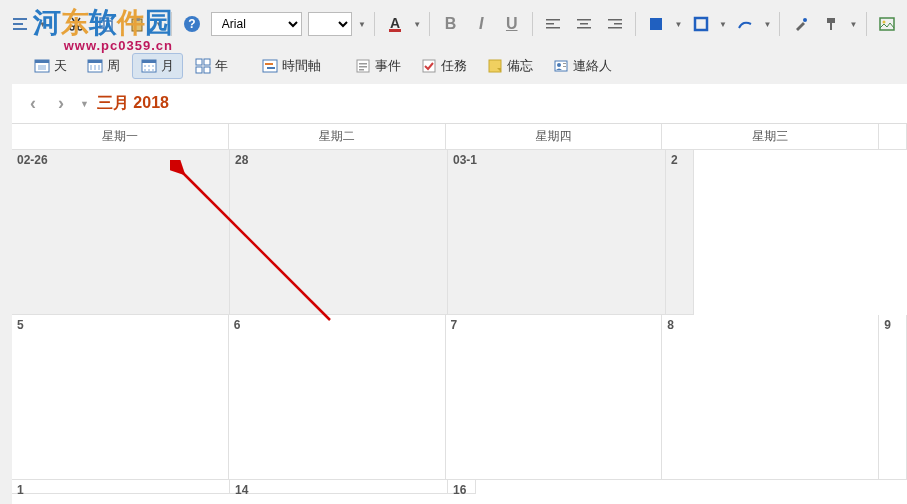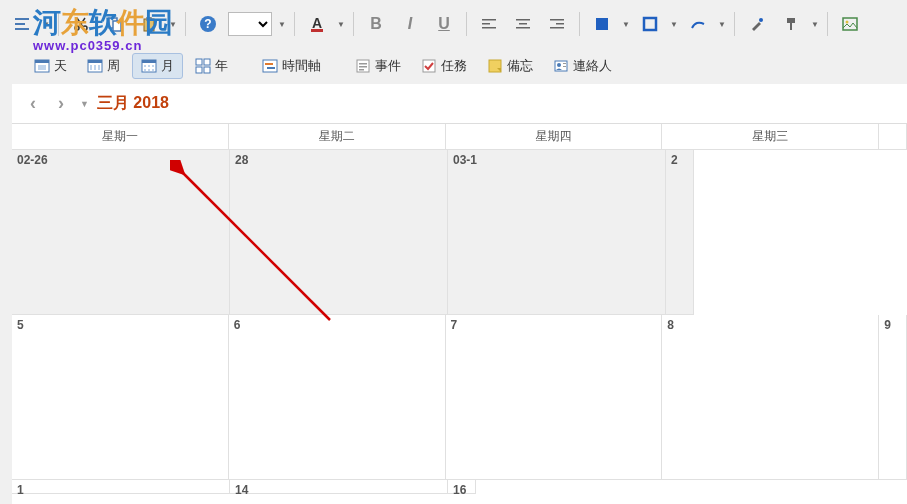--- a/index.html
+++ b/index.html
@@ -32,21 +32,21 @@
 .row { display: flex; height: 165px; }
 .cell { border-right: 1px solid #e0e0e0; border-bottom: 1px solid #e0e0e0; font-size: 12px; color: #555; padding: 3px 5px; }
 .cell.dim { background: #f0f0f0; }
 .row.short { height: 14px; }
 
 
 .wm { position: absolute; top: 4px; left: 6px; z-index: 10; pointer-events: none; margin-left: 27px; }
 .wm-main { font-size: 28px; font-weight: bold; }
 .wm-main .c1 { color: #2a7bc5; }
 .wm-main .c2 { color: #e7a23a; }
-.wm-sub { font-size: 13px; color: #6d28d9; font-weight: bold; letter-spacing: 1px; margin-top: -4px; }
+.wm-sub { font-size: 13px; color: #be185d; font-weight: bold; letter-spacing: 1px; margin-top: -4px; text-align: right; }
 
 
 .arrow { position: absolute; top: 160px; left: 170px; z-index: 5; pointer-events: none; }
 </style>
 </head>
 <body>
 
 <div class="wm">
   <div class="wm-main">
     <span class="c1">河</span><span class="c2">东</span><span class="c1">软</span><span class="c2">件</span><span class="c1">园</span>
@@ -82,20 +82,23 @@
       </svg>
   </div>
   <span class="dd">▼</span>
   <div class="sep"></div>
   <div class="icobtn">
     <svg width="18" height="18" viewBox="0 0 18 18">
         <circle cx="9" cy="9" r="8" fill="#3a7bc8"></circle>
         <text x="9" y="13" text-anchor="middle" fill="#fff" font-size="12" font-weight="bold">?</text>
       </svg>
   </div>
+  <select class="font-sel">
+    <option>Arial</option>
+  </select>
   <select class="size-sel">
     <option>9</option>
   </select>
   <span class="dd">▼</span>
   <div class="sep"></div>
   <div class="icobtn">
     <svg width="18" height="18" viewBox="0 0 18 18">
         <text x="9" y="13" text-anchor="middle" fill="#333" font-size="14" font-weight="bold">A</text>
         <rect x="3" y="14" width="12" height="3" fill="#c03030"></rect>
       </svg>

